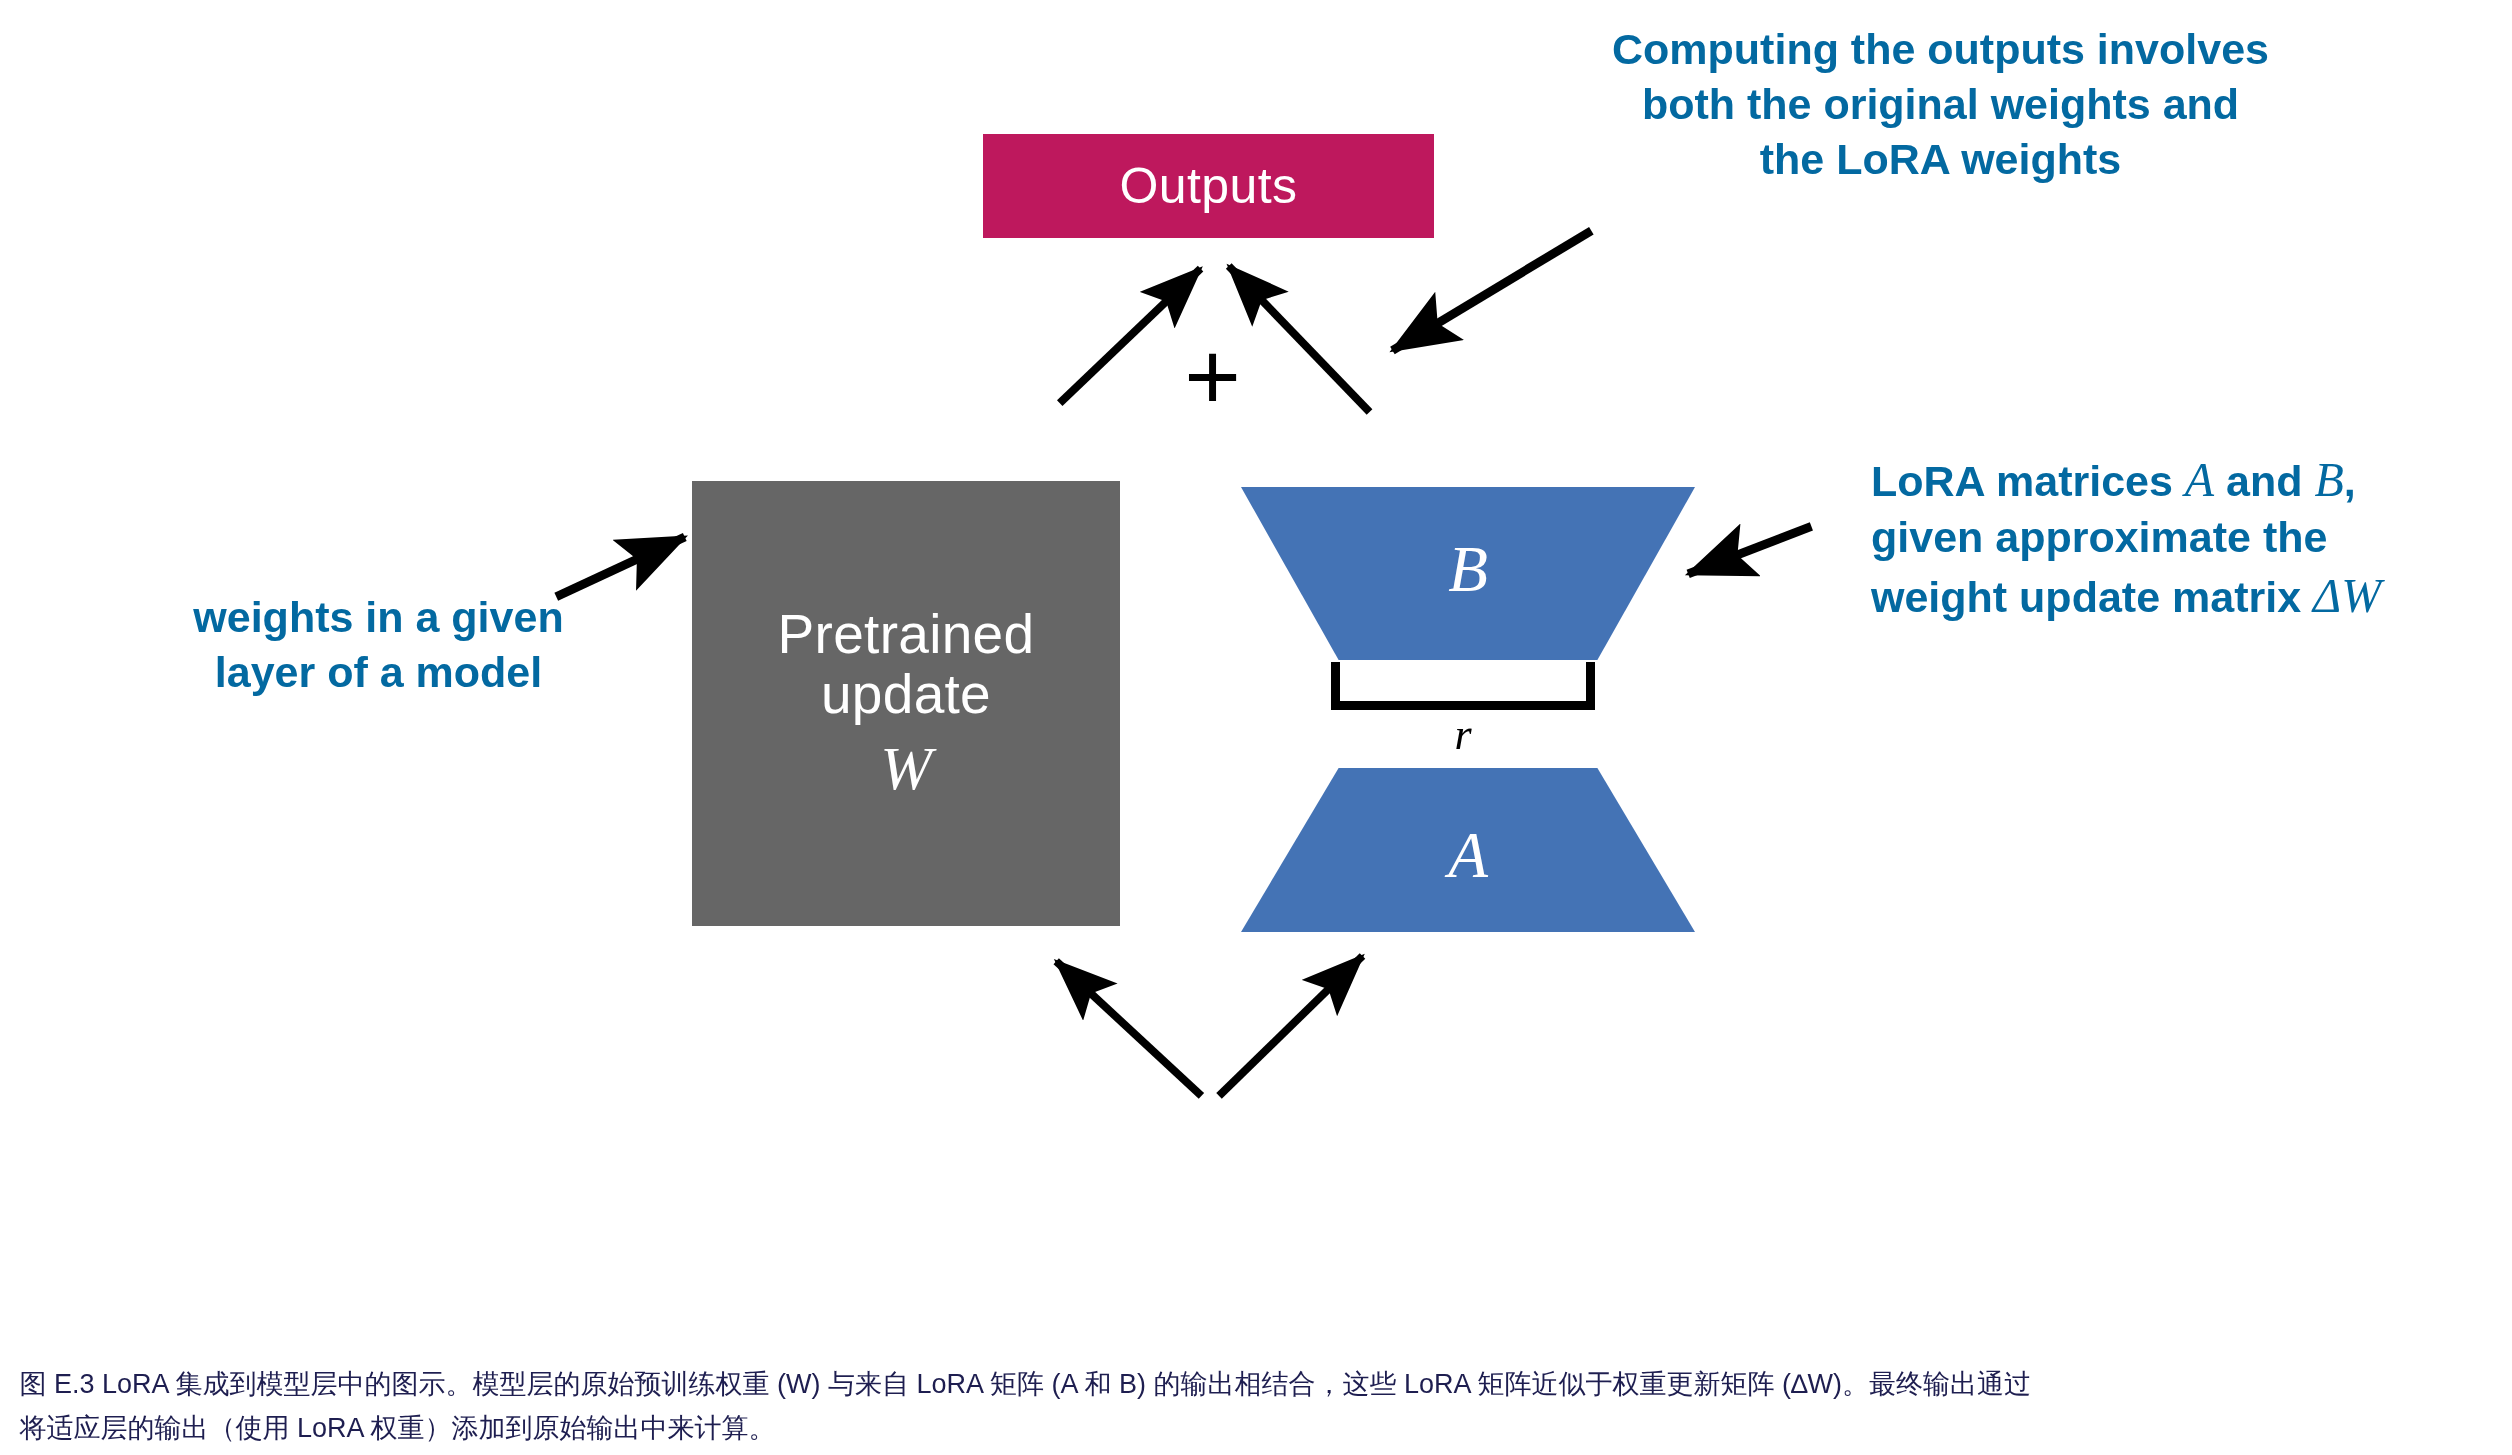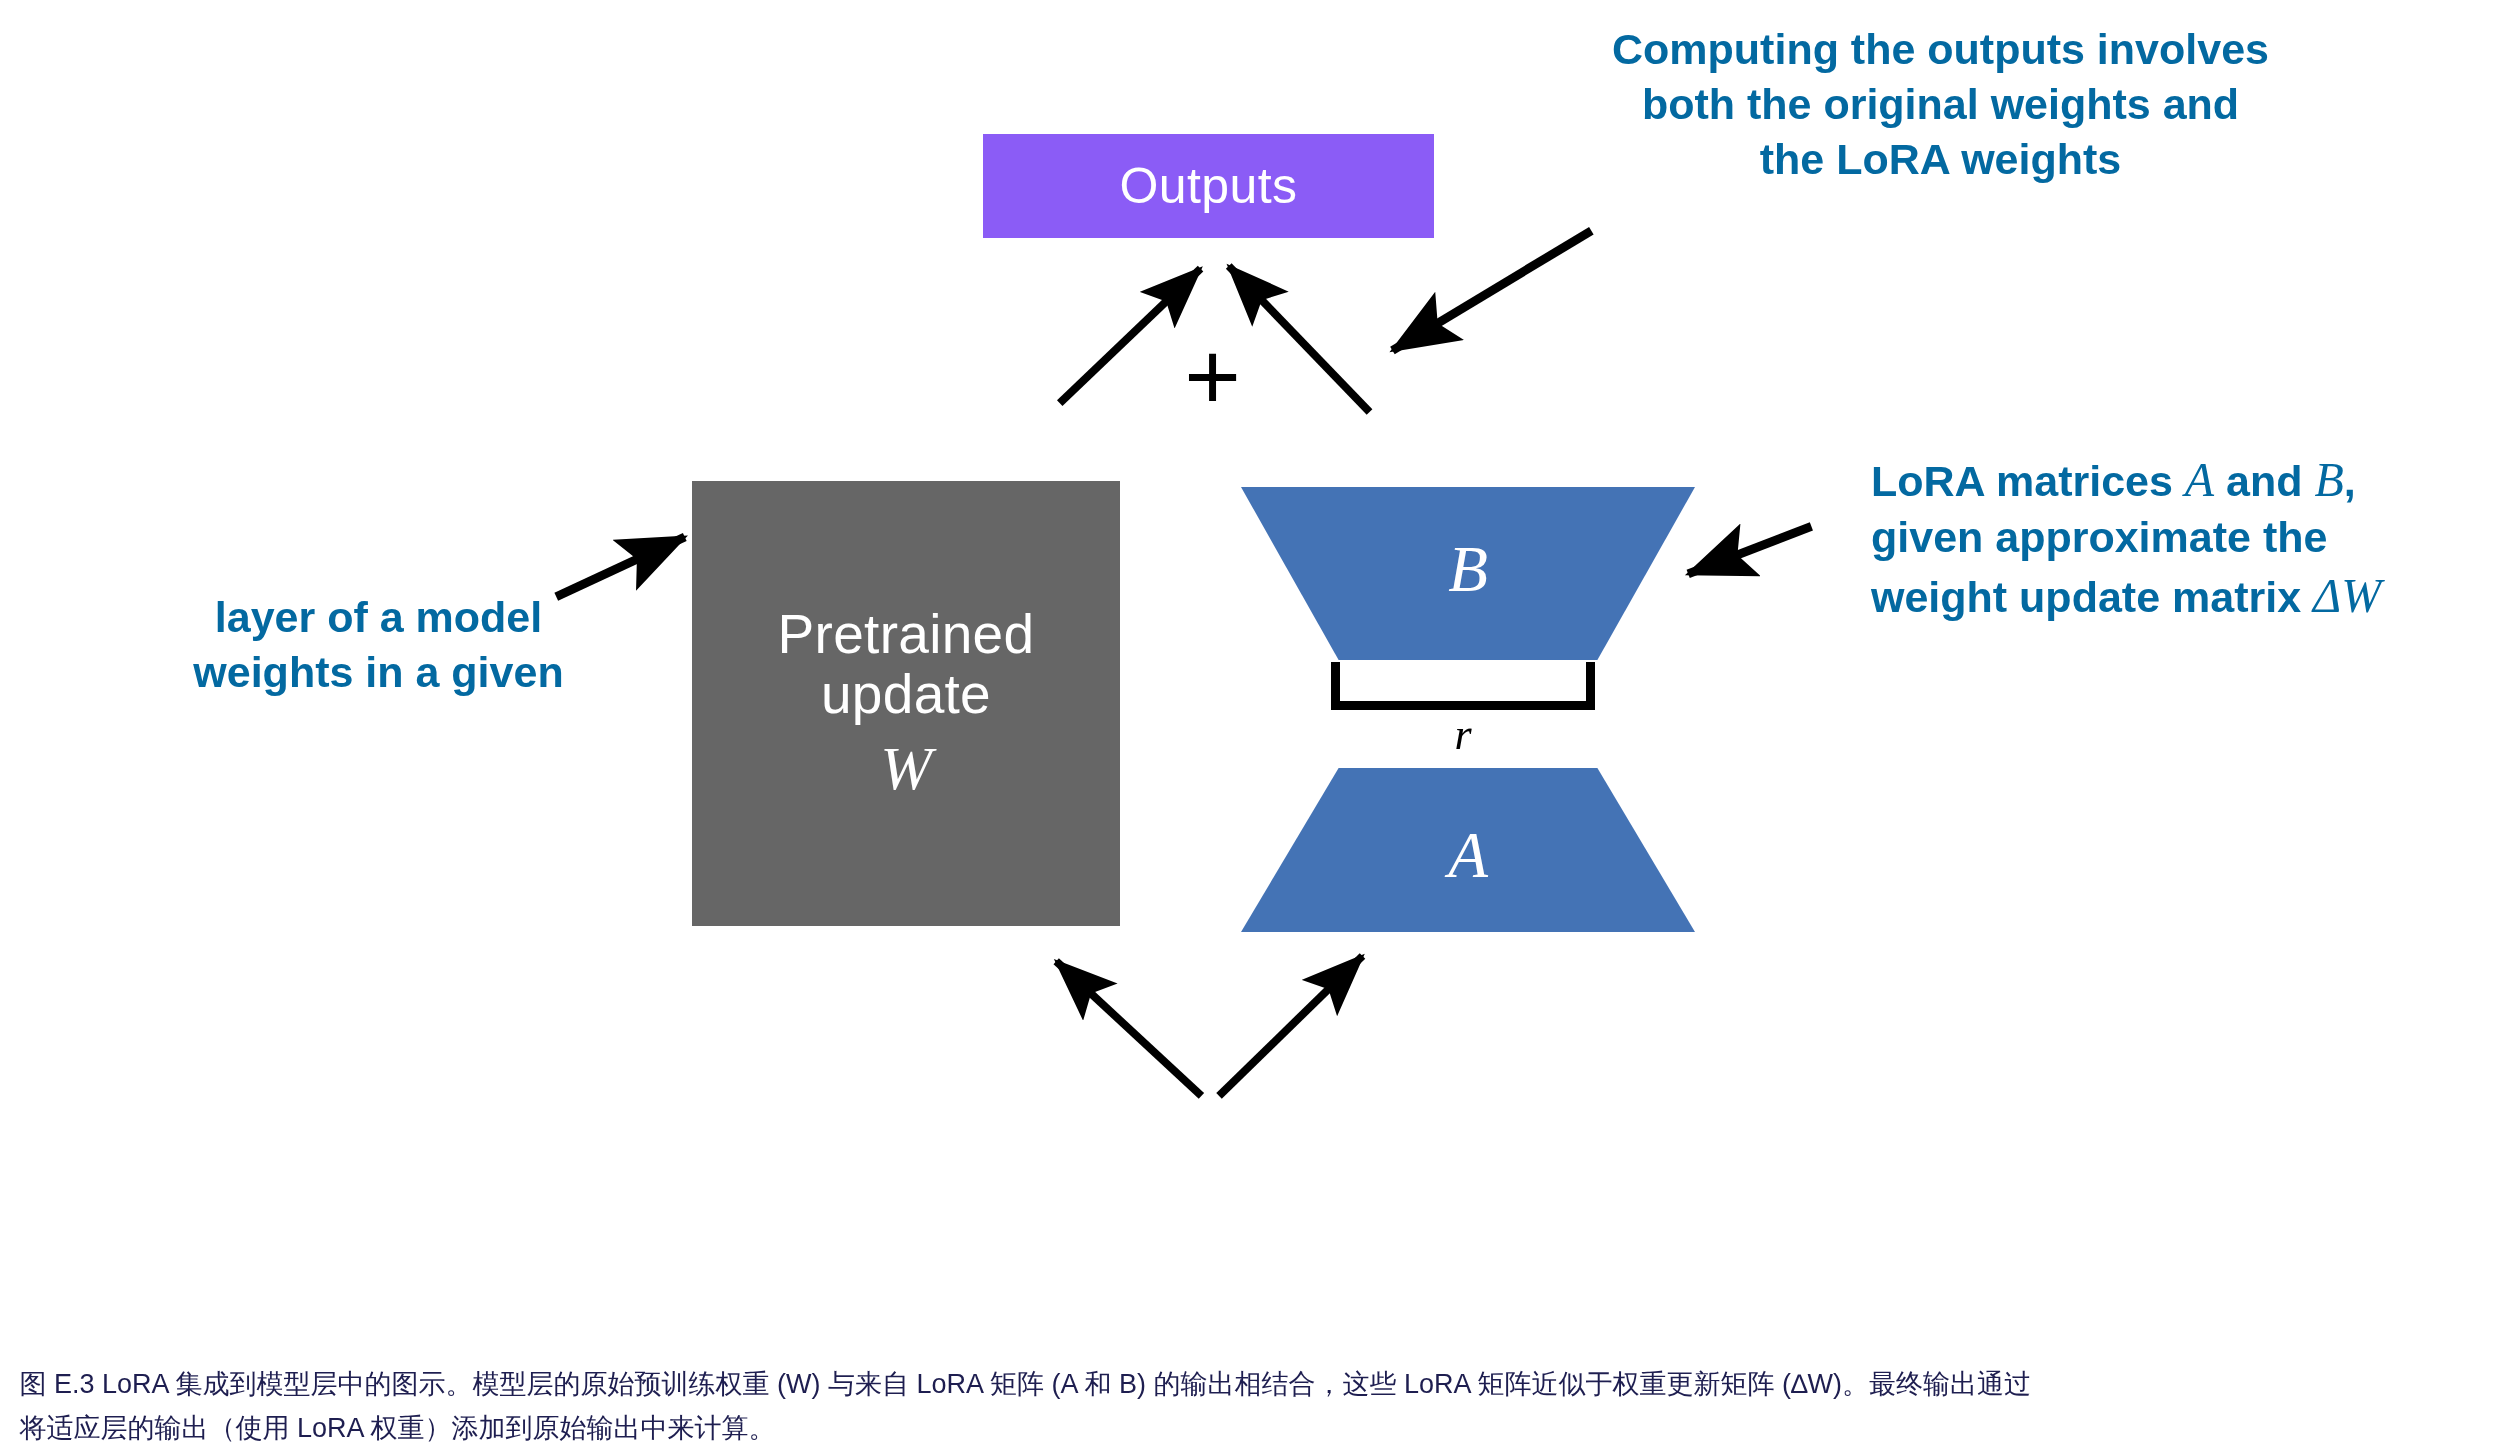--- a/index.html
+++ b/index.html
@@ -4,21 +4,21 @@
 <style>
   html,body{margin:0;padding:0;background:#ffffff;}
   body{width:2512px;height:1456px;position:relative;overflow:hidden;
        font-family:"Liberation Sans",sans-serif;}
 
   
   #diagram{position:absolute;left:0;top:0;width:2512px;height:1456px;}
 
   
   .blackbox{
-    position:absolute;background:#8b5cf6;color:#ffffff;
+    position:absolute;background:#be185d;color:#ffffff;
     display:flex;align-items:center;justify-content:center;
     font-family:"Liberation Sans",sans-serif;font-weight:400;
     letter-spacing:0.4px;box-sizing:border-box;
   }
   #outputs-box{left:983px;top:134px;width:451px;height:104px;font-size:50px;}
   #inputs-box{left:1012px;top:1114px;width:414px;height:106px;font-size:50px;}
   #inputs-box .mathvar{font-family:"Liberation Serif",serif;font-style:italic;
                        font-size:51px;margin-left:14px;}
 
   #pretrained-box{
@@ -124,22 +124,22 @@
   </div>
 
 
   <div class="annot" id="annot-top">
     <div>Computing the outputs involves</div>
     <div>both the original weights and</div>
     <div>the LoRA weights</div>
   </div>
 
   <div class="annot" id="annot-left">
+    <div>weights in a given</div>
     <div>layer of a model</div>
-    <div>weights in a given</div>
   </div>
 
   <div class="annot" id="annot-right">
     <div>
       <span>LoRA matrices </span><span class="mv">A</span><span> and </span><span class="mv">B</span><span>,</span>
     </div>
     <div>given approximate the</div>
     <div>
       <span>weight update matrix </span><span class="mv">ΔW</span>
     </div>

